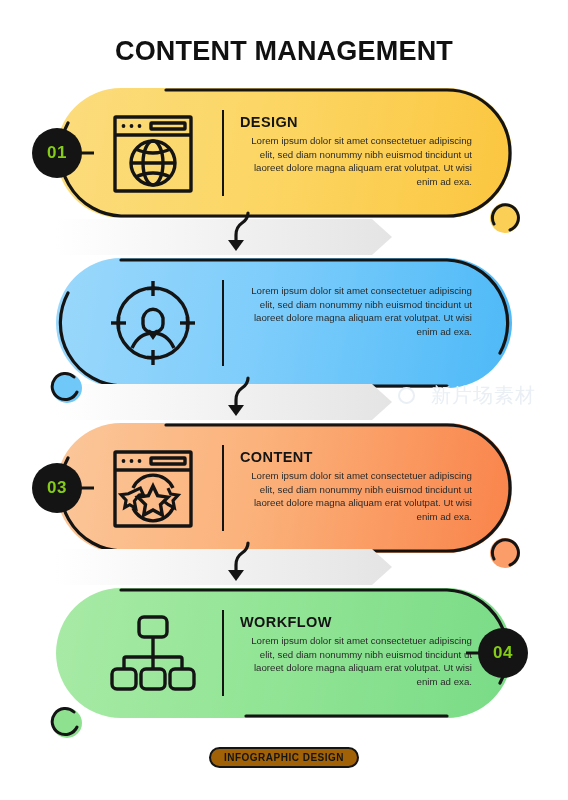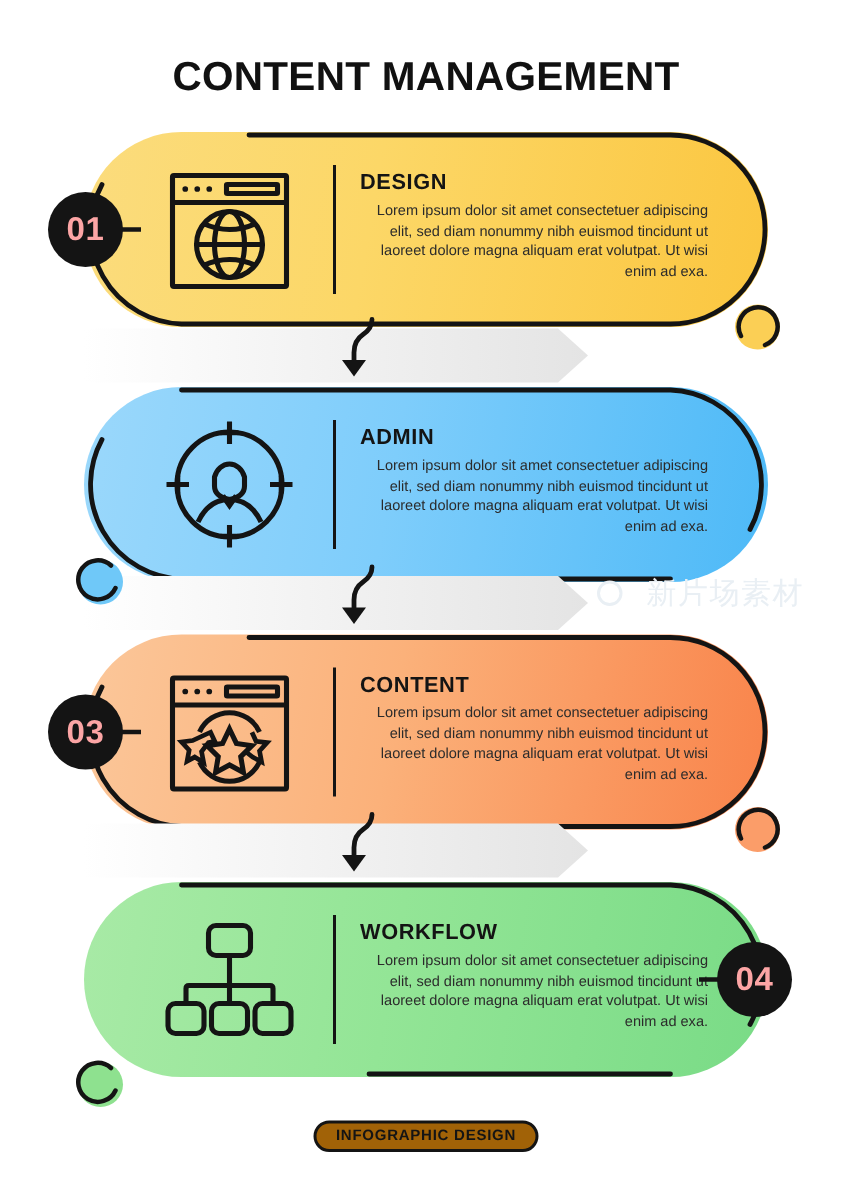--- a/index.html
+++ b/index.html
@@ -112,25 +112,25 @@
     text-align: right;
   }
 
   
   .badge {
     position: absolute;
     width: 50px;
     height: 50px;
     border-radius: 50%;
     background: #141414;
-    color: #fca5a5;
+    color: #84cc16;
     display: flex;
     align-items: center;
     justify-content: center;
-    font-size: 22px;
+    font-size: 17px;
     font-weight: bold;
     letter-spacing: 0.5px;
     font-family: "Liberation Sans", sans-serif;
     z-index: 6;
   }
   .badge.left  { left: 32px; }
   .badge.right { left: 478px; }
 
   .badge.b1 { top: 128px; }
   .badge.b2 { top: 298px; }
@@ -289,21 +289,20 @@
         <line x1="80.5" y1="40" x2="80.5" y2="52"></line>
         <path d="M 36 41 A 10.5 12.5 0 0 1 56 41 L 56 47 Q 56 54 46 56 Q 36 54 36 47 Z"></path>
         <path d="M 41.5 53.5 L 46 60 L 50.5 53.5"></path>
         <path d="M 25 71 Q 32 56 46 56 Q 60 56 67 71"></path>
       </svg>
     </div>
 
     <div class="divider"></div>
 
     <div class="text-block">
-      <div class="step-title">ADMIN</div>
       <div class="step-desc">Lorem ipsum dolor sit amet consectetuer adipiscing elit, sed diam nonummy nibh euismod tincidunt ut laoreet dolore magna aliquam erat volutpat. Ut wisi enim ad exa.</div>
     </div>
   </div>
 
   <div class="row r3">
     <div class="row-fill"></div>
     <div class="row-outline">
       <svg width="456" height="130" viewBox="0 0 456 130">
         <path d="M 110 2 L 391 2 A 63 63 0 0 1 391 128 L 65 128 A 63 63 0 0 1 12 35" fill="none" stroke="#141414" stroke-width="3.2" stroke-linecap="round"></path>
       </svg>

